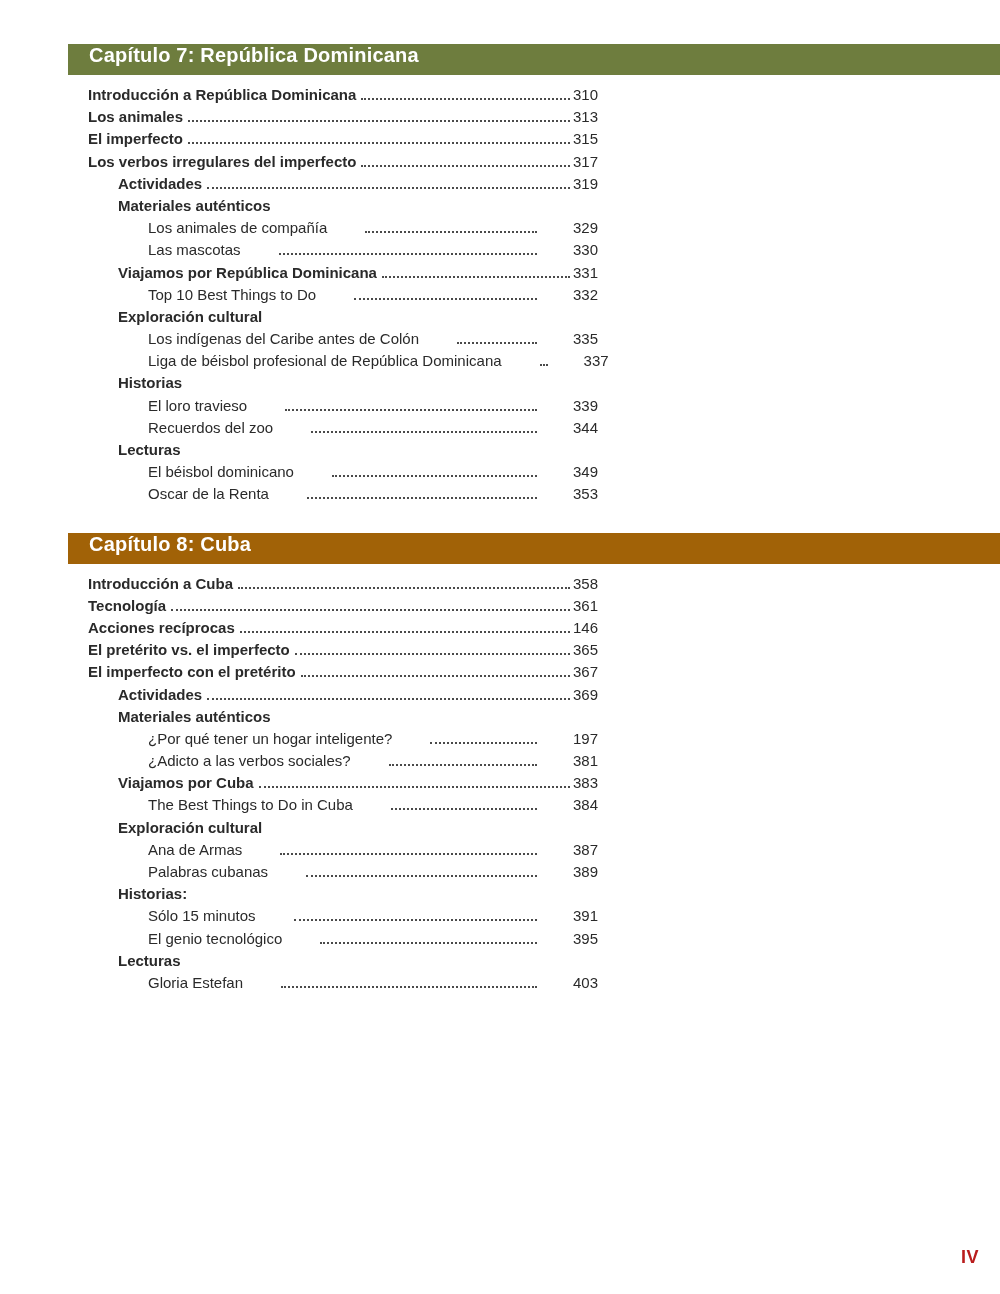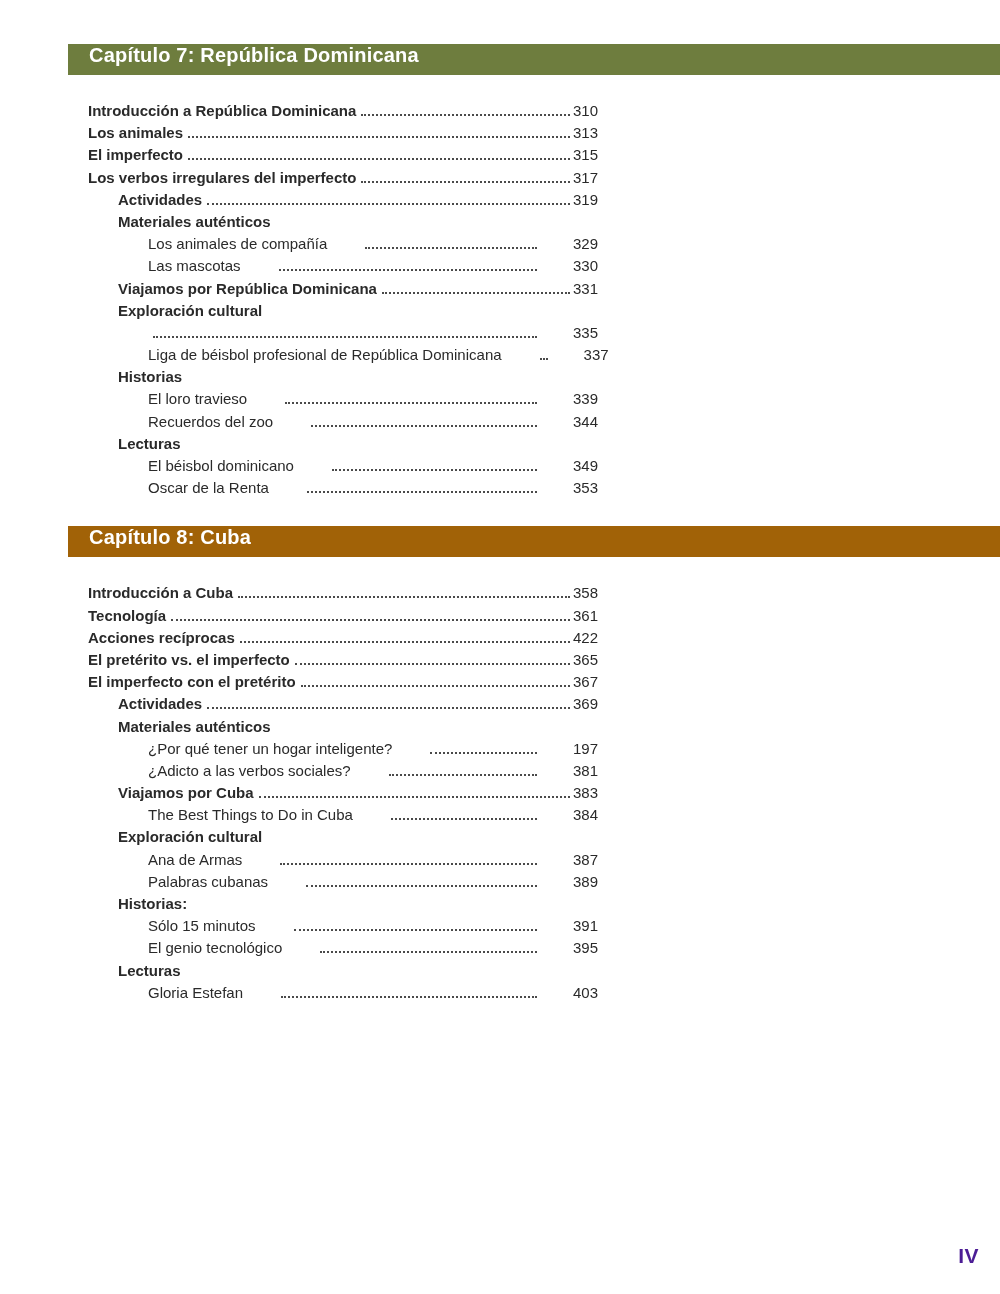--- a/index.html
+++ b/index.html
@@ -28,21 +28,21 @@
   .banner-title {
     color: #ffffff;
     font-size: 20px;
     font-weight: bold;
     letter-spacing: 0.2px;
     white-space: nowrap;
   }
   .toc {
     margin-left: 88px;
     width: 510px;
-    padding-top: 25px;
+    padding-top: 9px;
     padding-bottom: 6px;
   }
   .chapter-gap { margin-top: 21px; }
   .toc-row {
     display: flex;
     align-items: baseline;
     font-size: 15px;
     height: 22.2px;
     line-height: 22.2px;
     color: #2a2a2a;
@@ -59,23 +59,23 @@
     align-self: baseline;
   }
   .toc-page {
     flex: 0 0 auto;
     font-weight: normal;
   }
   .folio {
     position: absolute;
     right: 21px;
     bottom: 26px;
-    font-size: 21px;
+    font-size: 18px;
     font-weight: bold;
-    color: #4c1d95;
+    color: #b91c1c;
     letter-spacing: 0.5px;
   }
 </style>
 </head>
 <body>
 
 <div class="page">
 
   <section class="chapter">
     <header class="banner" id="banner-0" style="background: rgb(110, 125, 62);">
@@ -118,24 +118,30 @@
         <div class="toc-row level-2">
           <span class="toc-label">Las mascotas</span>
           <span class="leader"></span>
           <span class="toc-page">330</span>
         </div>
         <div class="toc-row level-1">
           <span class="toc-label bold">Viajamos por República Dominicana</span>
           <span class="leader"></span>
           <span class="toc-page">331</span>
         </div>
+        <div class="toc-row level-2">
+          <span class="toc-label">Top 10 Best Things to Do</span>
+          <span class="leader"></span>
+          <span class="toc-page">332</span>
+        </div>
         <div class="toc-row level-1">
           <span class="toc-label bold">Exploración cultural</span>
         </div>
         <div class="toc-row level-2">
+          <span class="toc-label">Los indígenas del Caribe antes de Colón</span>
           <span class="leader"></span>
           <span class="toc-page">335</span>
         </div>
         <div class="toc-row level-2">
           <span class="toc-label">Liga de béisbol profesional de República Dominicana</span>
           <span class="leader"></span>
           <span class="toc-page">337</span>
         </div>
         <div class="toc-row level-1">
           <span class="toc-label bold">Historias</span>
@@ -177,21 +183,21 @@
           <span class="toc-page">358</span>
         </div>
         <div class="toc-row level-0">
           <span class="toc-label bold">Tecnología</span>
           <span class="leader"></span>
           <span class="toc-page">361</span>
         </div>
         <div class="toc-row level-0">
           <span class="toc-label bold">Acciones recíprocas</span>
           <span class="leader"></span>
-          <span class="toc-page">422</span>
+          <span class="toc-page">146</span>
         </div>
         <div class="toc-row level-0">
           <span class="toc-label bold">El pretérito vs. el imperfecto</span>
           <span class="leader"></span>
           <span class="toc-page">365</span>
         </div>
         <div class="toc-row level-0">
           <span class="toc-label bold">El imperfecto con el pretérito</span>
           <span class="leader"></span>
           <span class="toc-page">367</span>

